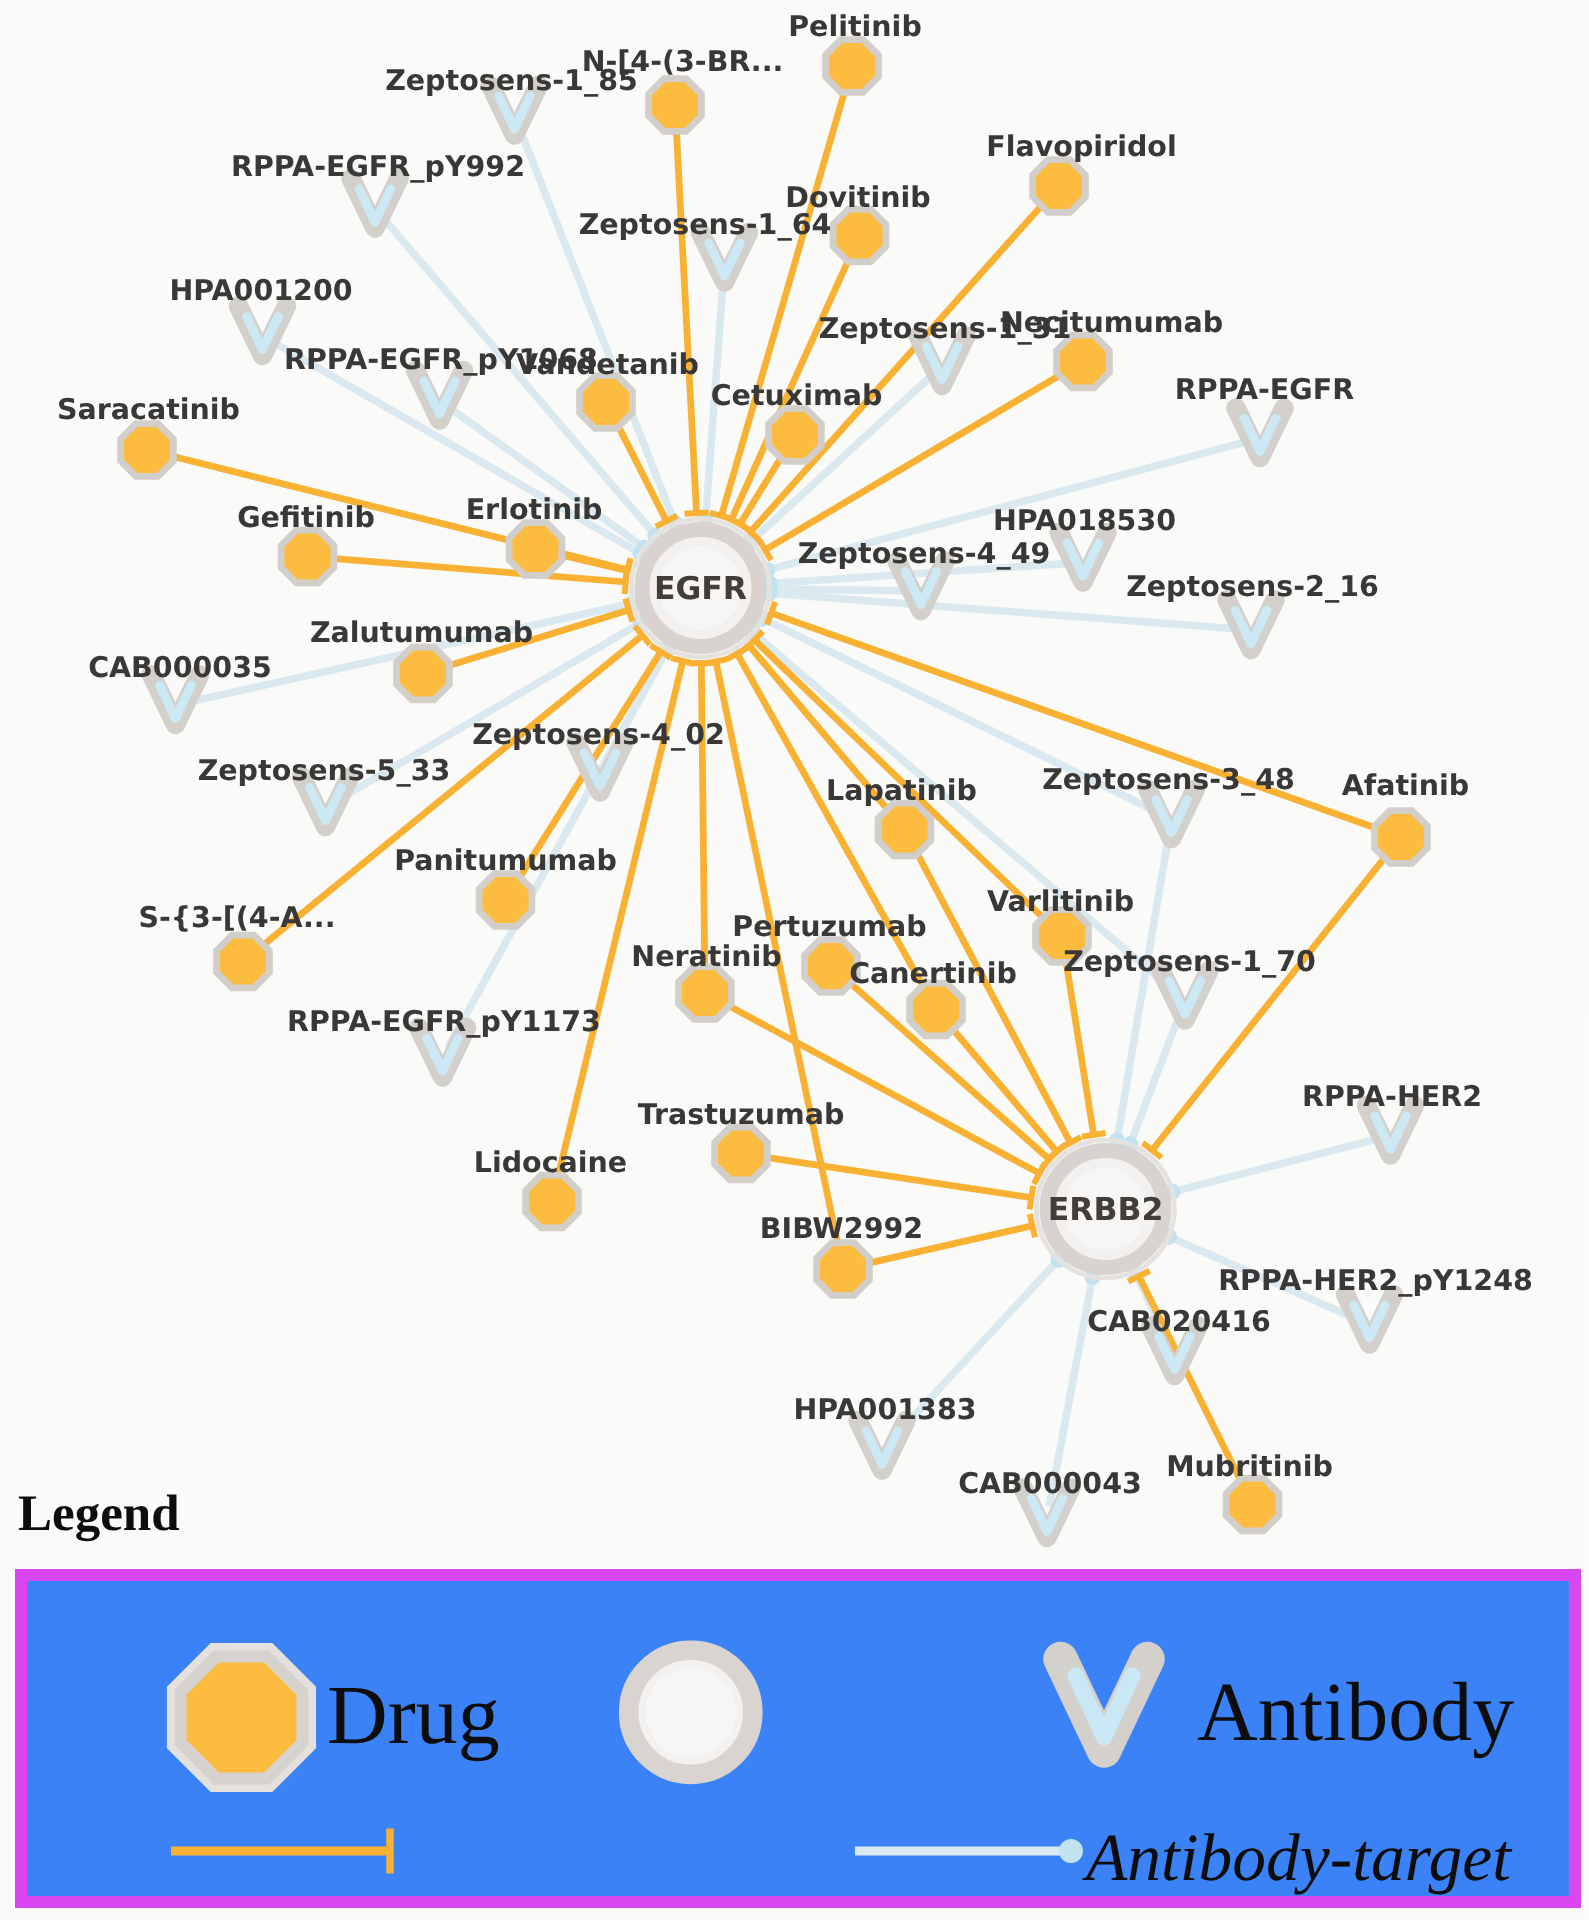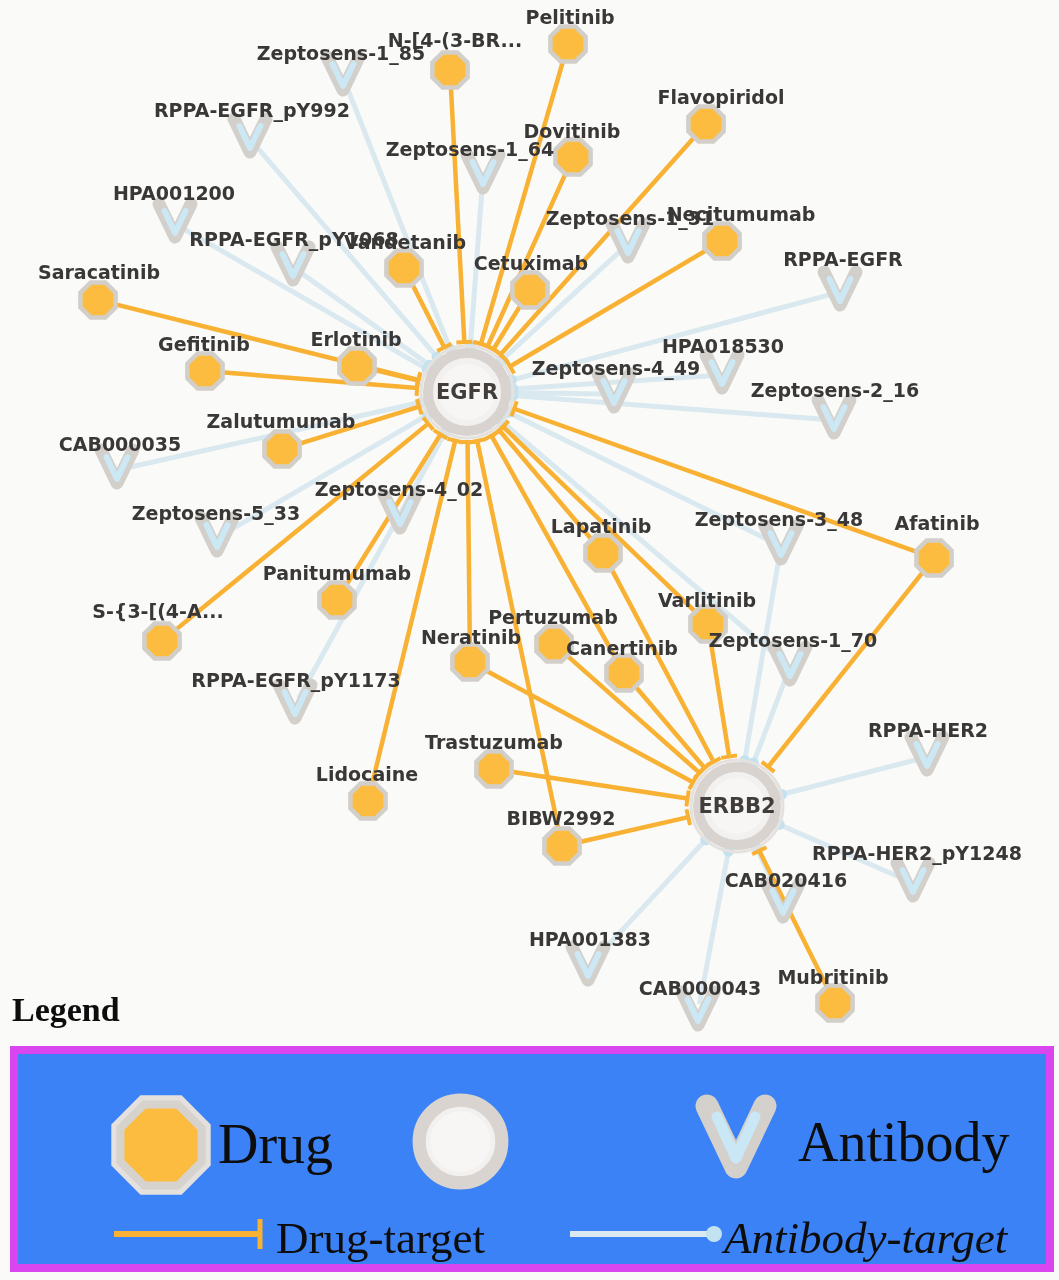--- a/index.html
+++ b/index.html
@@ -378,21 +378,20 @@
     <svg class="abs" style="left:663px; top:22px;" width="110" height="120" viewBox="-55 -65 110 120">
       <path d="M -29 -35 L 0 26 L 29 -35" fill="none" stroke="#d4d0cc" stroke-width="23" stroke-linecap="round" stroke-linejoin="round"></path>
       <path d="M -19 -24 L 0 17 L 19 -24" fill="none" stroke="#c9e7f4" stroke-width="11" stroke-linecap="round" stroke-linejoin="round"></path>
     </svg>
     <div class="legend-text lg-big abs" style="left:756px; top:60px;margin-left:24px;">Antibody</div>
 
     <svg class="abs" style="left:90px; top:160px;" width="172" height="40" viewBox="0 0 172 40">
       <line x1="6" y1="20" x2="152" y2="20" stroke="#f8b133" stroke-width="6"></line>
       <line x1="152" y1="5" x2="152" y2="35" stroke="#f8b133" stroke-width="5"></line>
     </svg>
-    <div class="legend-text lg-small abs" style="left:258px; top:162px;">Drug-target</div>
 
     <svg class="abs" style="left:546px; top:160px;" width="172" height="40" viewBox="0 0 172 40">
       <line x1="6" y1="20" x2="145" y2="20" stroke="#dae9ef" stroke-width="6"></line>
       <circle cx="150" cy="20" r="8" fill="#c3e2ef"></circle>
     </svg>
     <div class="legend-text lg-small abs" style="left:706px; top:162px;font-style:italic;">Antibody-target</div>
   </div>
 </div>
 
 </body></html>

